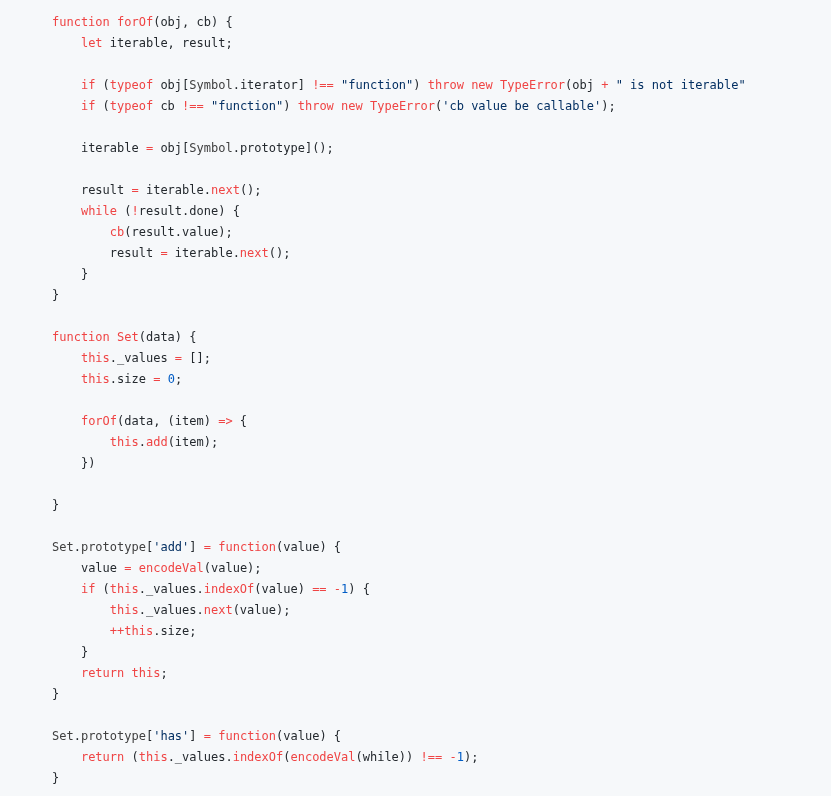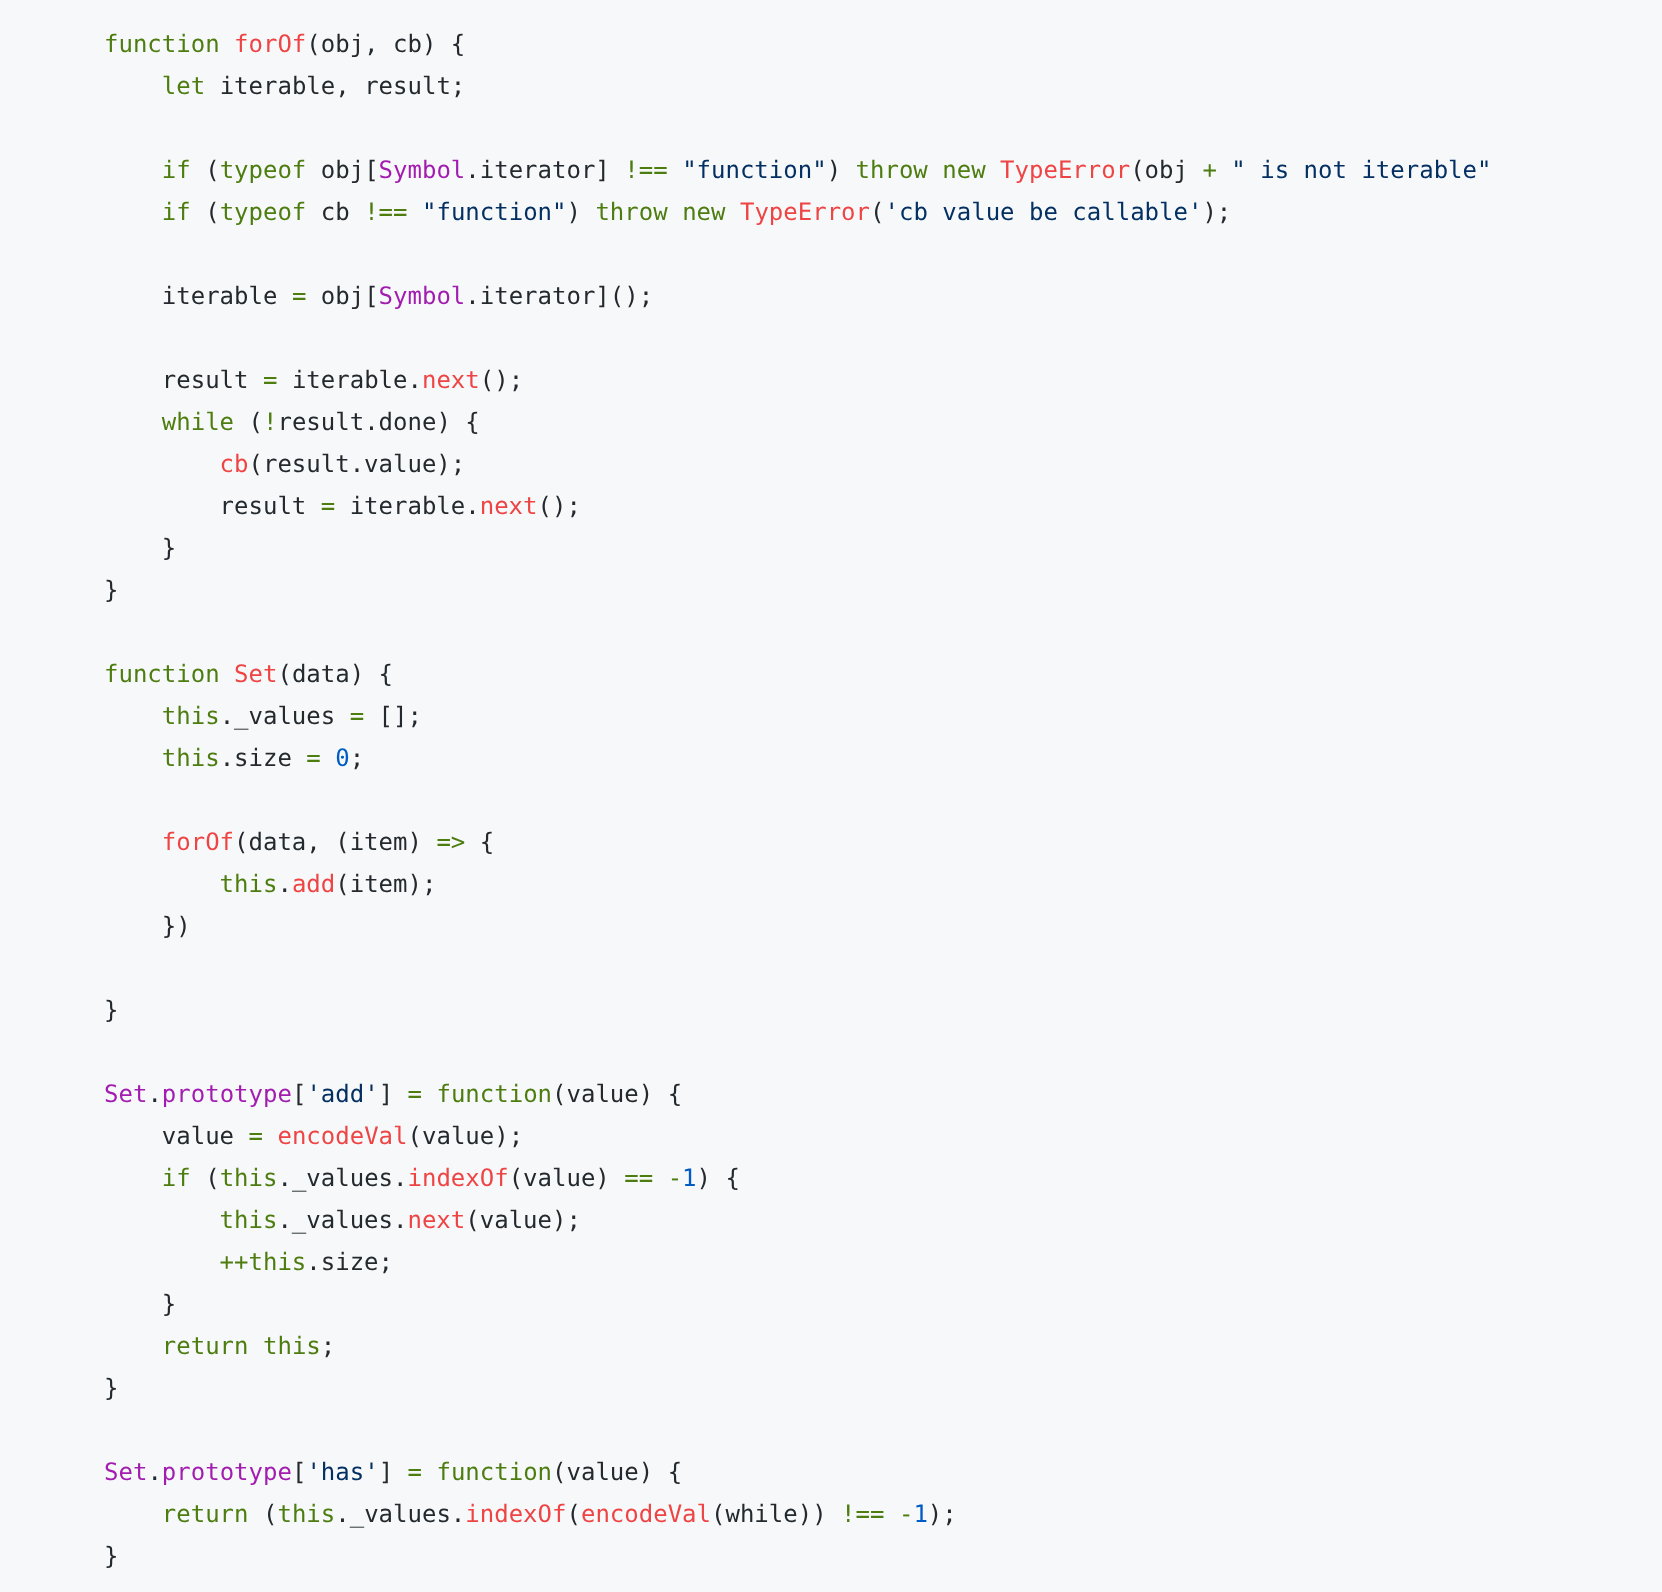--- a/index.html
+++ b/index.html
@@ -11,36 +11,36 @@
     line-height: 21px;
     color: #24292e;
     width: 831px;
     overflow: hidden;
   }
   pre {
     margin: 0;
     padding: 12px 0 12px 52px;
     white-space: pre;
   }
-  .kw { color: #4d7c0f; }       
+  .kw { color: #ef4444; }       
   .fn { color: #ef4444; }       
   .str { color: #032f62; }      
   .num { color: #005cc5; }      
-  .prop { color: #a21caf; }
+  .prop { color: #404040; }
 </style>
 </head>
 <body>
 
 <pre><span><span class="kw">function</span> <span class="fn">forOf</span><span>(obj, cb) {</span></span>
 <span>    <span class="kw">let</span><span> iterable, result;</span></span>
 <span></span>
 <span>    <span class="kw">if</span><span> (</span><span class="kw">typeof</span><span> obj[</span><span class="prop">Symbol</span><span>.iterator] </span><span class="kw">!==</span><span> </span><span class="str">"function"</span><span>) </span><span class="kw">throw</span><span> </span><span class="kw">new</span><span> </span><span class="fn">TypeError</span><span>(obj </span><span class="kw">+</span><span> </span><span class="str">" is not iterable"</span></span>
 <span>    <span class="kw">if</span><span> (</span><span class="kw">typeof</span><span> cb </span><span class="kw">!==</span><span> </span><span class="str">"function"</span><span>) </span><span class="kw">throw</span><span> </span><span class="kw">new</span><span> </span><span class="fn">TypeError</span><span>(</span><span class="str">'cb value be callable'</span><span>);</span></span>
 <span></span>
-<span>    <span>iterable </span><span class="kw">=</span><span> obj[</span><span class="prop">Symbol</span><span>.iterator]();</span></span>
+<span>    <span>iterable </span><span class="kw">=</span><span> obj[</span><span class="prop">Symbol</span><span>.prototype]();</span></span>
 <span></span>
 <span>    <span>result </span><span class="kw">=</span><span> iterable.</span><span class="fn">next</span><span>();</span></span>
 <span>    <span class="kw">while</span><span> (</span><span class="kw">!</span><span>result.done) {</span></span>
 <span>        <span class="fn">cb</span><span>(result.value);</span></span>
 <span>        <span>result </span><span class="kw">=</span><span> iterable.</span><span class="fn">next</span><span>();</span></span>
 <span>    <span>}</span></span>
 <span><span>}</span></span>
 <span></span>
 <span><span class="kw">function</span> <span class="fn">Set</span><span>(data) {</span></span>
 <span>    <span class="kw">this</span><span>._values </span><span class="kw">=</span><span> [];</span></span>

